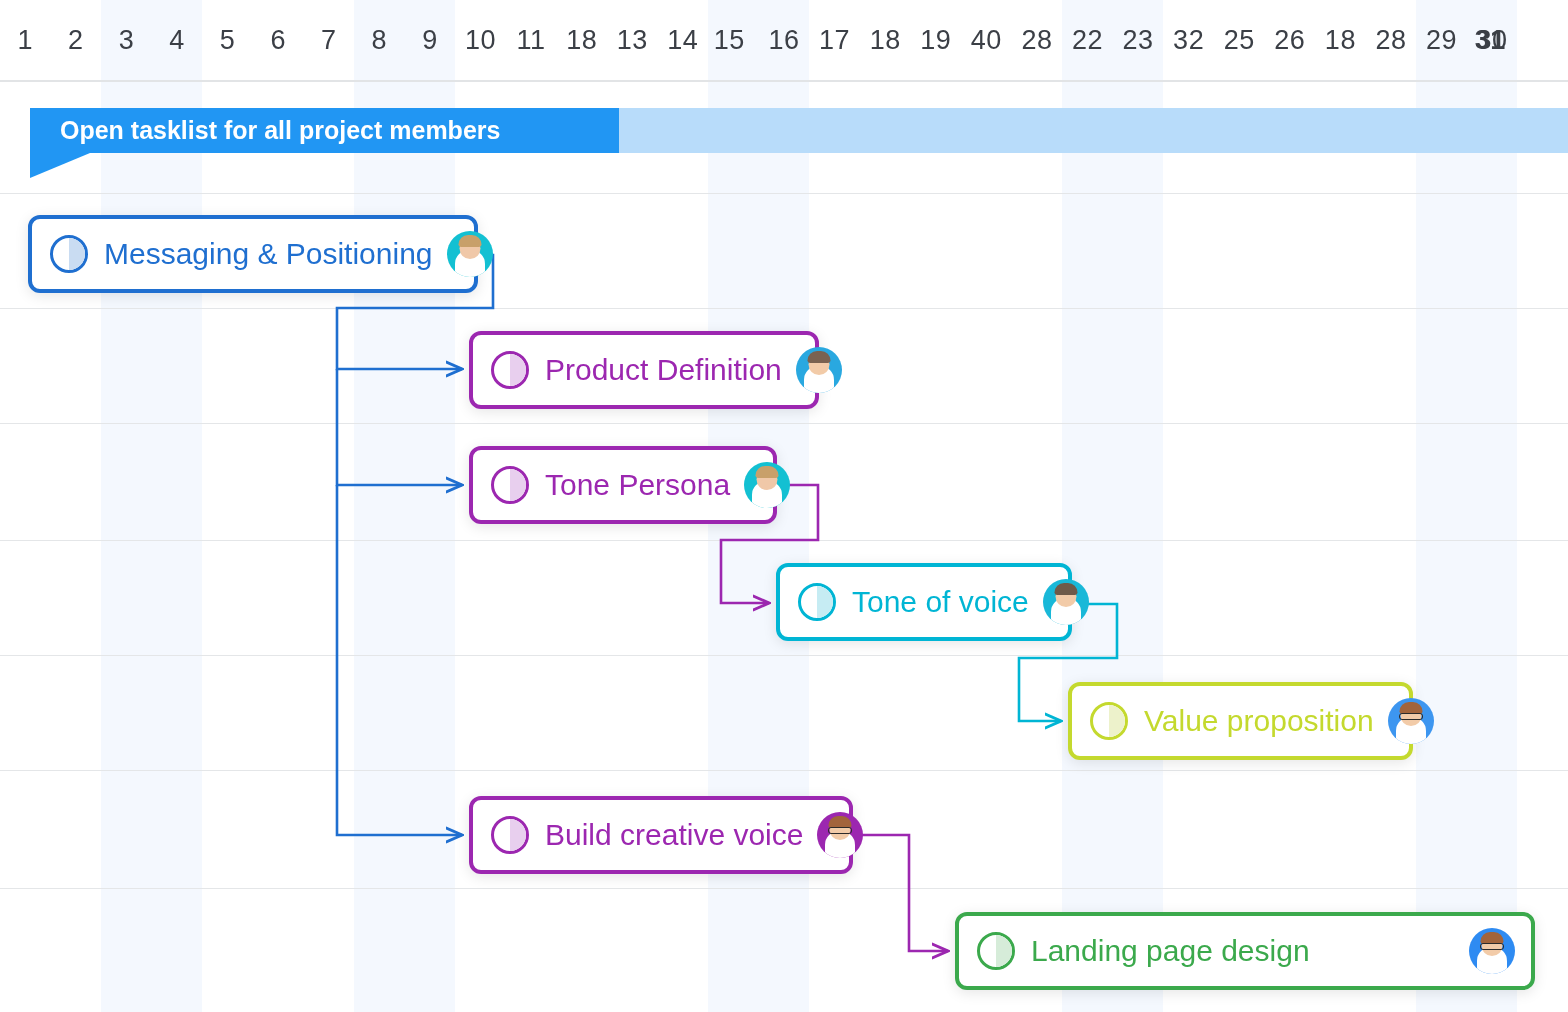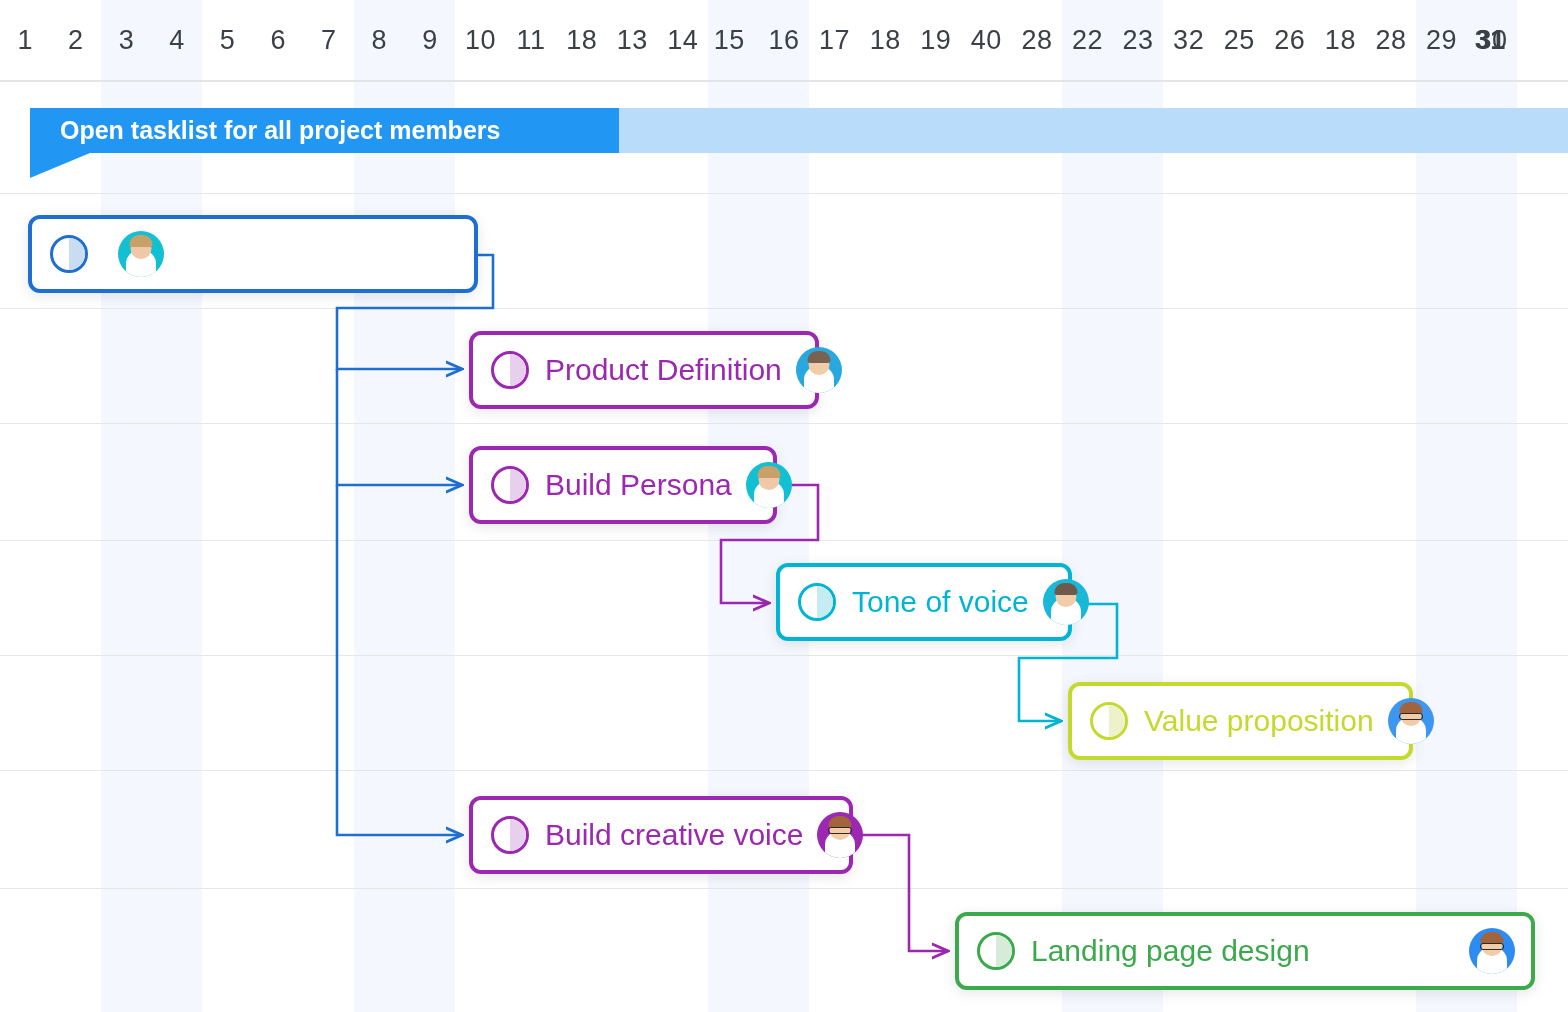--- a/index.html
+++ b/index.html
@@ -228,20 +228,21 @@
       <path d="M 777 485 L 818 485 L 818 540 L 721 540 L 721 603 L 769 603" fill="none" stroke="#9c27b0" stroke-width="2.6" marker-end="url(#aPurp)"></path>
       <path d="M 1072 604 L 1117 604 L 1117 658 L 1019 658 L 1019 721 L 1061 721" fill="none" stroke="#00b5d4" stroke-width="2.6" marker-end="url(#aCyan)"></path>
       <path d="M 853 835 L 909 835 L 909 951 L 948 951" fill="none" stroke="#9c27b0" stroke-width="2.6" marker-end="url(#aPurp)"></path>
     </svg>
 
   <div id="task-layer">
       <div class="task" style="left: 28px; top: 215px; width: 450px; border: 4px solid rgb(31, 111, 208);">
         <div class="prog" style="border: 3.5px solid rgb(31, 111, 208);">
           <div class="fill" style="background: rgb(201, 220, 242);"></div>
         </div>
+        <div class="tlabel" style="color: rgb(31, 111, 208);">Messaging &amp; Positioning</div>
         <div class="avatar" style="background: rgb(19, 192, 210);">
           <div class="av-face" style="background:#ffffff"></div>
           <div class="av-head" style="background:#f0c8a8"></div>
           <div class="av-hair" style="background:#c8a06a"></div>
         </div>
       </div>
       <div class="task" style="left: 469px; top: 331px; width: 350px; border: 4px solid rgb(156, 39, 176);">
         <div class="prog" style="border: 3.5px solid rgb(156, 39, 176);">
           <div class="fill" style="background: rgb(232, 207, 238);"></div>
         </div>
@@ -249,21 +250,21 @@
         <div class="avatar" style="background: rgb(41, 168, 224);">
           <div class="av-face" style="background:#ffffff"></div>
           <div class="av-head" style="background:#f2cba8"></div>
           <div class="av-hair" style="background:#7a6250"></div>
         </div>
       </div>
       <div class="task" style="left: 469px; top: 446px; width: 308px; border: 4px solid rgb(156, 39, 176);">
         <div class="prog" style="border: 3.5px solid rgb(156, 39, 176);">
           <div class="fill" style="background: rgb(232, 207, 238);"></div>
         </div>
-        <div class="tlabel" style="color: rgb(156, 39, 176);">Build Persona</div>
+        <div class="tlabel" style="color: rgb(156, 39, 176);">Tone Persona</div>
         <div class="avatar" style="background: rgb(19, 192, 210);">
           <div class="av-face" style="background:#ffffff"></div>
           <div class="av-head" style="background:#f0c8a8"></div>
           <div class="av-hair" style="background:#c8a06a"></div>
         </div>
       </div>
       <div class="task" style="left: 776px; top: 563px; width: 296px; border: 4px solid rgb(0, 181, 212);">
         <div class="prog" style="border: 3.5px solid rgb(0, 181, 212);">
           <div class="fill" style="background: rgb(198, 236, 243);"></div>
         </div>

